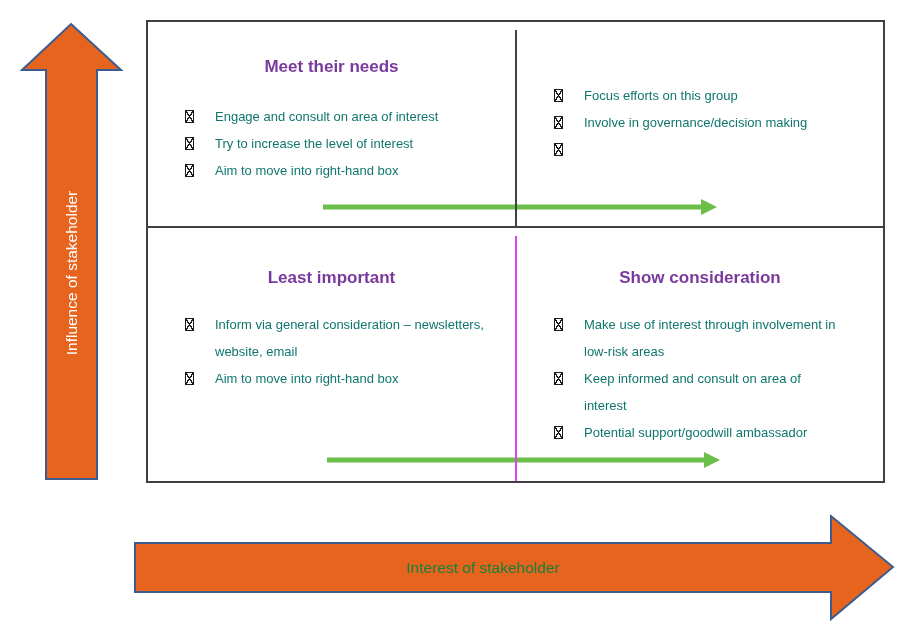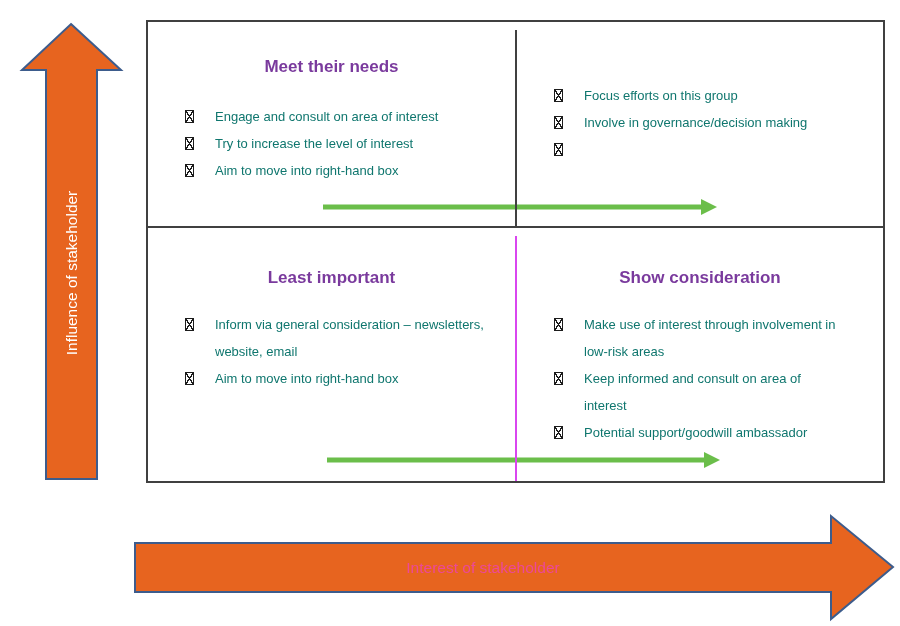--- a/index.html
+++ b/index.html
@@ -86,21 +86,21 @@
     color: #ffffff;
     font-size: 15.5px;
   }
   .x-label-wrap {
     position: absolute;
     left: 135px; top: 543px;
     width: 696px; height: 49px;
     display: flex; align-items: center; justify-content: center;
   }
   .x-label-wrap span {
-    color: #ec4899;
+    color: #15803d;
     font-size: 15.5px;
     white-space: nowrap;
   }
 </style>
 </head>
 <body>
 
 <div class="canvas">
 
   <svg class="arrow-layer" viewBox="0 0 900 626" xmlns="http://www.w3.org/2000/svg">

